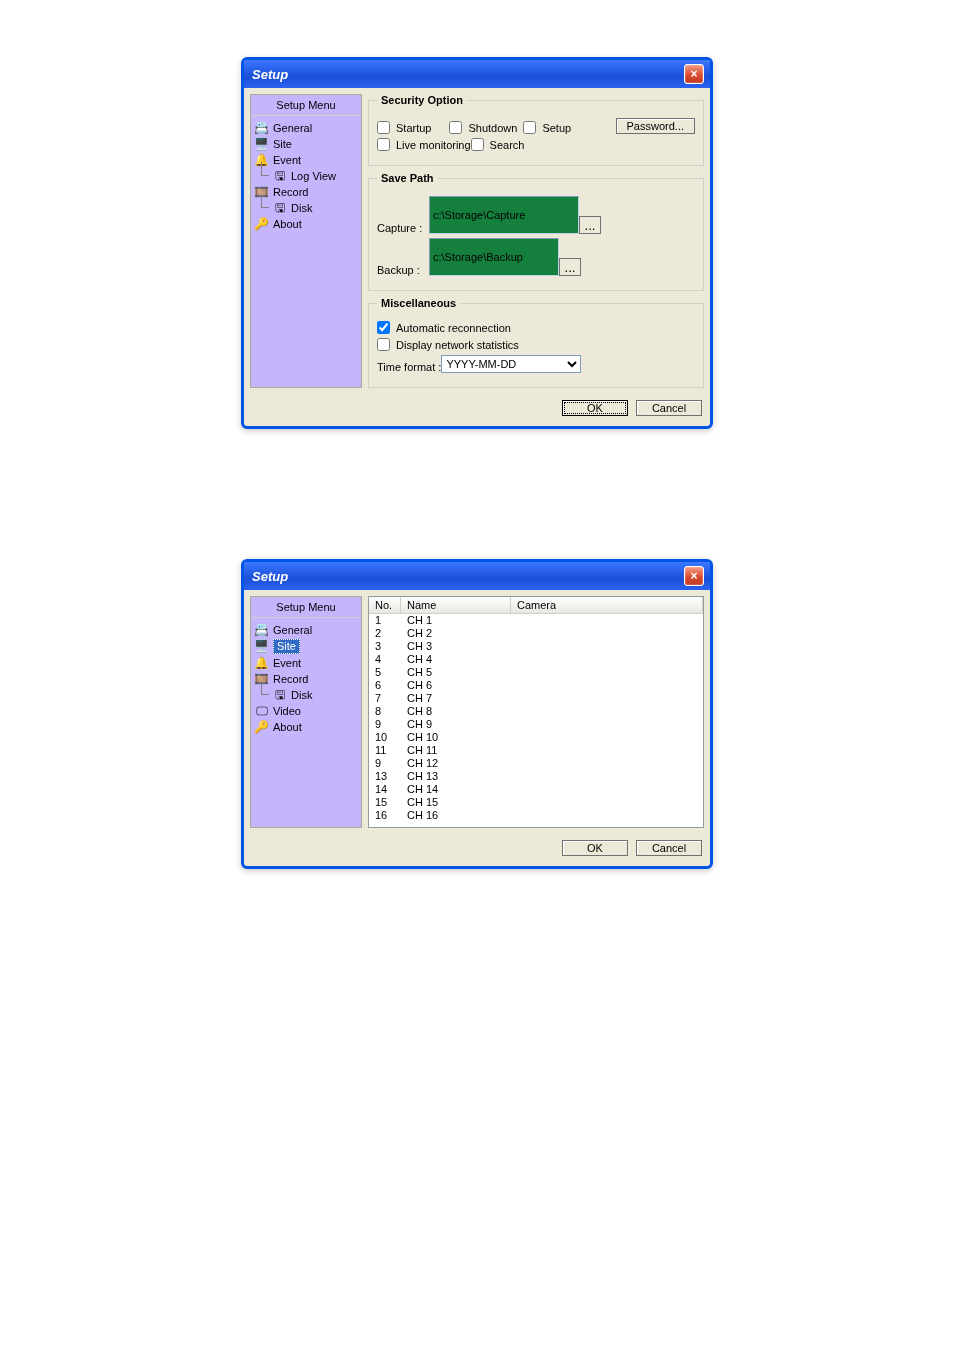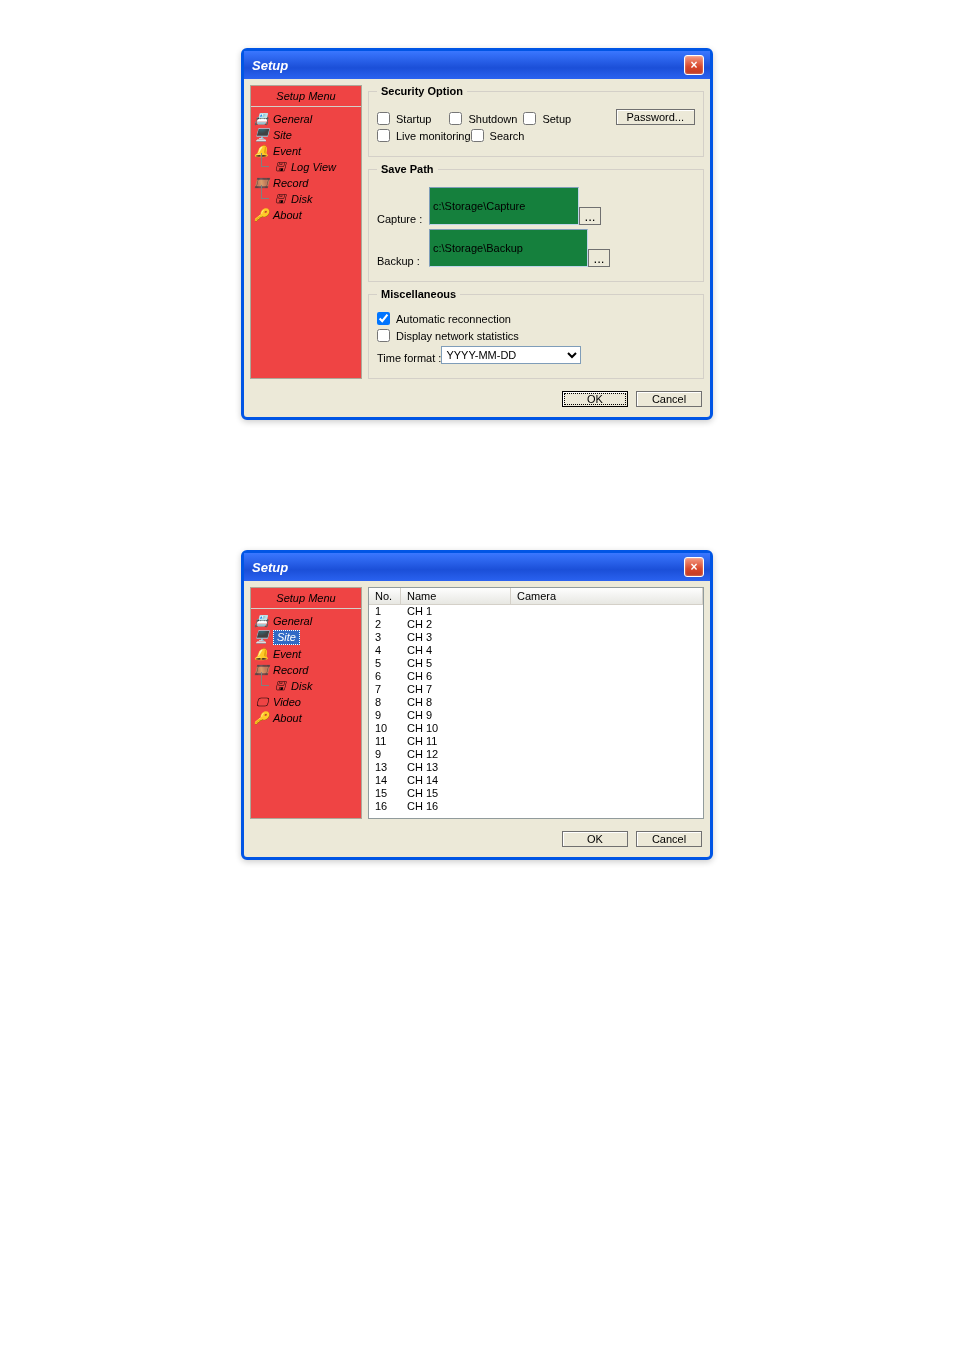--- a/index.html
+++ b/index.html
@@ -5,21 +5,21 @@
   body {
     margin: 0;
     background: #fff;
     font-family: Tahoma, Arial, sans-serif;
     font-size: 11px;
     width: 954px;
   }
   .page { padding: 40px 0 200px 0; }
   .dialog {
     width: 466px;
-    margin: 8px auto 130px auto;
+    margin: 17px auto 130px auto;
     border: 3px solid #0055e5;
     border-radius: 6px;
     background: #ece9d8;
     box-shadow: 0 2px 6px rgba(0,0,0,0.2);
     position: relative;
   }
   .titlebar {
     background: linear-gradient(#3a77ff, #1b4fd8 60%, #2a62f0);
     color: #fff;
     font-weight: bold;
@@ -43,22 +43,21 @@
     cursor: pointer;
   }
   .dlg-body {
     display: flex;
     padding: 6px;
     gap: 6px;
   }
   .sidebar {
     width: 110px;
     border: 1px solid #aca899;
-    background: #ef4444;
-    font-style: italic;
+    background: #c4b5fd;
   }
   .sidebar-title {
     text-align: center;
     padding: 4px 2px;
     border-bottom: 1px solid #d4d0c8;
   }
   .tree { padding: 4px 2px; }
   .tree-item {
     display: flex; align-items: center; gap: 4px;
     padding: 1px 2px;
@@ -263,21 +262,21 @@
 
         <fieldset class="group">
           <legend>Save Path</legend>
           <div class="row">
             <span class="label">Capture :</span>
             <input class="input-text" style="width: 150px;" value="c:\Storage\Capture">
             <button class="browse-btn">...</button>
           </div>
           <div class="row">
             <span class="label">Backup :</span>
-            <input class="input-text" style="width: 159px;" value="c:\Storage\Backup">
+            <input class="input-text" style="width: 130px;" value="c:\Storage\Backup">
             <button class="browse-btn">...</button>
           </div>
         </fieldset>
 
         <fieldset class="group">
           <legend>Miscellaneous</legend>
           <div class="row">
             <label class="chk">
                 <input type="checkbox" checked="" style="">
                 <span>Automatic reconnection</span>

